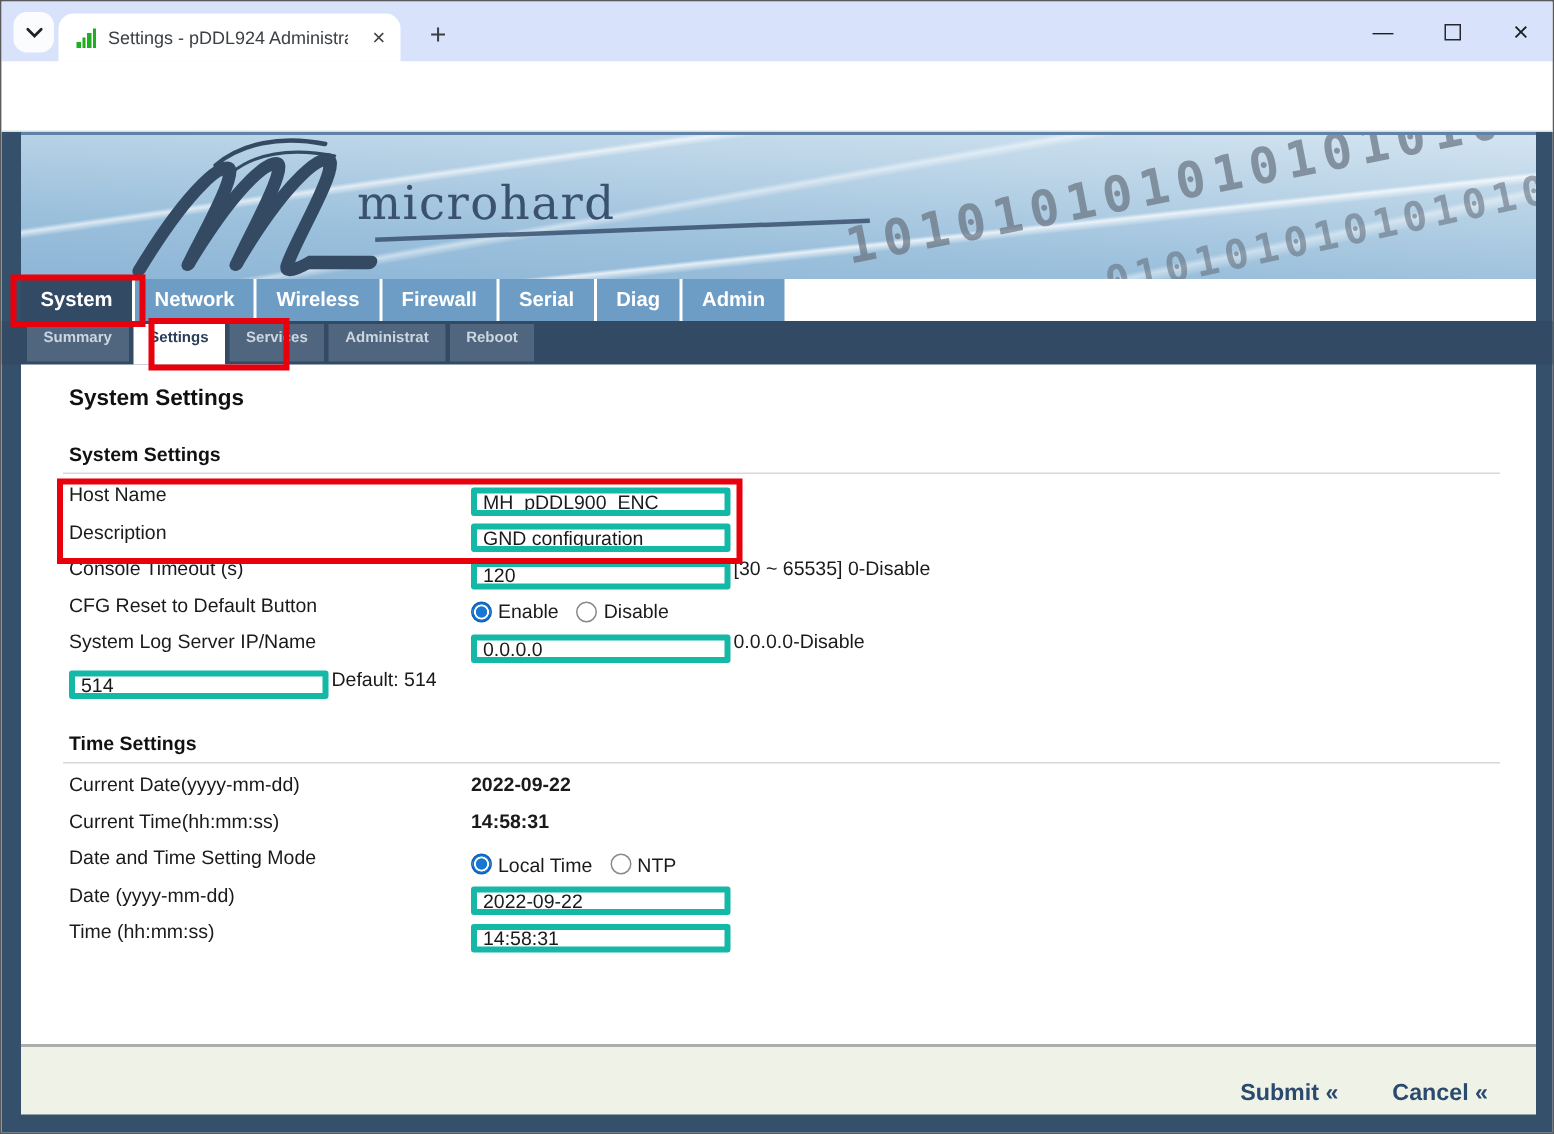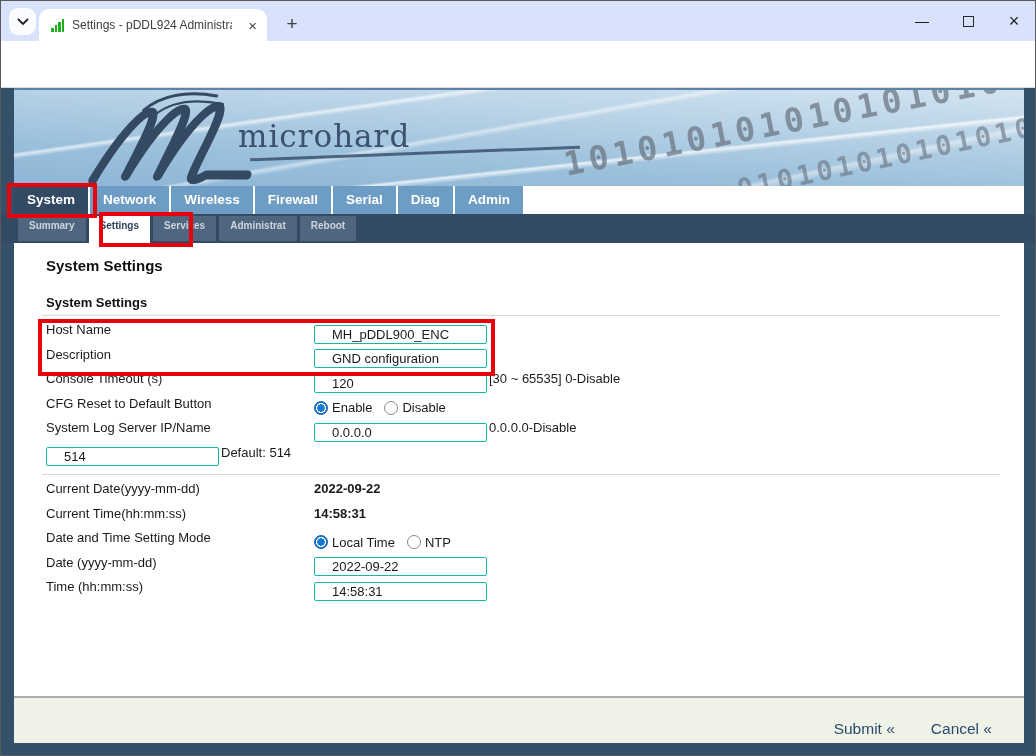--- a/index.html
+++ b/index.html
@@ -92,35 +92,35 @@
 
   .content { position:relative; margin:0 13px; height:453px; background:#ffffff; overflow:hidden; }
   .page-title { margin:14px 0 0 32px; font-size:15px; font-weight:bold; color:#111111; }
   .section-head { margin:21px 0 0 32px; font-size:13px; font-weight:bold; color:#111111; }
   .section-rule { border:none; border-top:1px solid #d8d8d8; margin:5px 24px 0 28px; }
   .rows { margin-top:6px; }
   .row { display:flex; height:24.5px; padding-left:32px; font-size:13px; color:#1a1a1a; }
   .row .lbl { width:268px; flex:none; }
   .row .field { width:174px; flex:none; display:flex; align-items:center; }
   .row input[type=text] {
-    width:173px; height:19px; border:1px solid #14b8a6; border-radius:2px;
-    font-family:"Liberation Sans", sans-serif; font-size:13px; padding:0 17px; color:#1a1a1a; background:#fff;
+    width:173px; height:19px; border:4px solid #14b8a6; border-radius:2px;
+    font-family:"Liberation Sans", sans-serif; font-size:13px; padding:0 4px; color:#1a1a1a; background:#fff;
   }
   .row .hint { margin-left:1px; white-space:nowrap; }
   .row .bold-val { font-weight:bold; }
   .radio-group { display:flex; align-items:center; gap:4px; }
   .radio { width:14px; height:14px; border-radius:50%; border:1px solid #8a8a8a; background:#fff; display:inline-block; flex:none; cursor:pointer; }
   .radio.checked { border:1px solid #0f62ba; background:radial-gradient(circle at 50% 50%, #1777d2 0 3.5px, #ffffff 4px 4.8px, #1777d2 5.2px); }
   .radio-label { margin-right:8px; cursor:default; }
 
   .button-bar {
     margin:0 13px; height:47px; background:#eff2e6; border-top:2px solid #adadad;
     display:flex; align-items:center; justify-content:flex-end; gap:36px; padding-right:32px;
   }
-  .action-link { font-size:15.5px; font-weight:normal; color:#2b4a6d; cursor:pointer; text-decoration:none;margin-top:17px; }
+  .action-link { font-size:15.5px; font-weight:bold; color:#2b4a6d; cursor:pointer; text-decoration:none;margin-top:17px; }
 
   
   .annot { position:absolute; border:4px solid #e8000d; z-index:50; pointer-events:none; }
   .annot-system { left:6px; top:182px; width:90px; height:35px; }
   .annot-settings { left:98px; top:211px; width:94px; height:35px; }
   .annot-fields { left:37px; top:318px; width:457px; height:57px; }
 </style>
 </head>
 <body>
 
@@ -246,20 +246,21 @@
         <span class="hint">0.0.0.0-Disable</span>
       </div>
       <div class="row">
         <span class="field">
             <input type="text" value="514" style="">
           </span>
         <span class="hint">Default: 514</span>
       </div>
     </div>
 
+    <div class="section-head" style="margin-top:19px">Time Settings</div>
     <hr class="section-rule">
     <div class="rows">
       <div class="row">
         <span class="lbl">Current Date(yyyy-mm-dd)</span>
         <span class="bold-val">2022-09-22</span>
       </div>
       <div class="row">
         <span class="lbl">Current Time(hh:mm:ss)</span>
         <span class="bold-val">14:58:31</span>
       </div>

